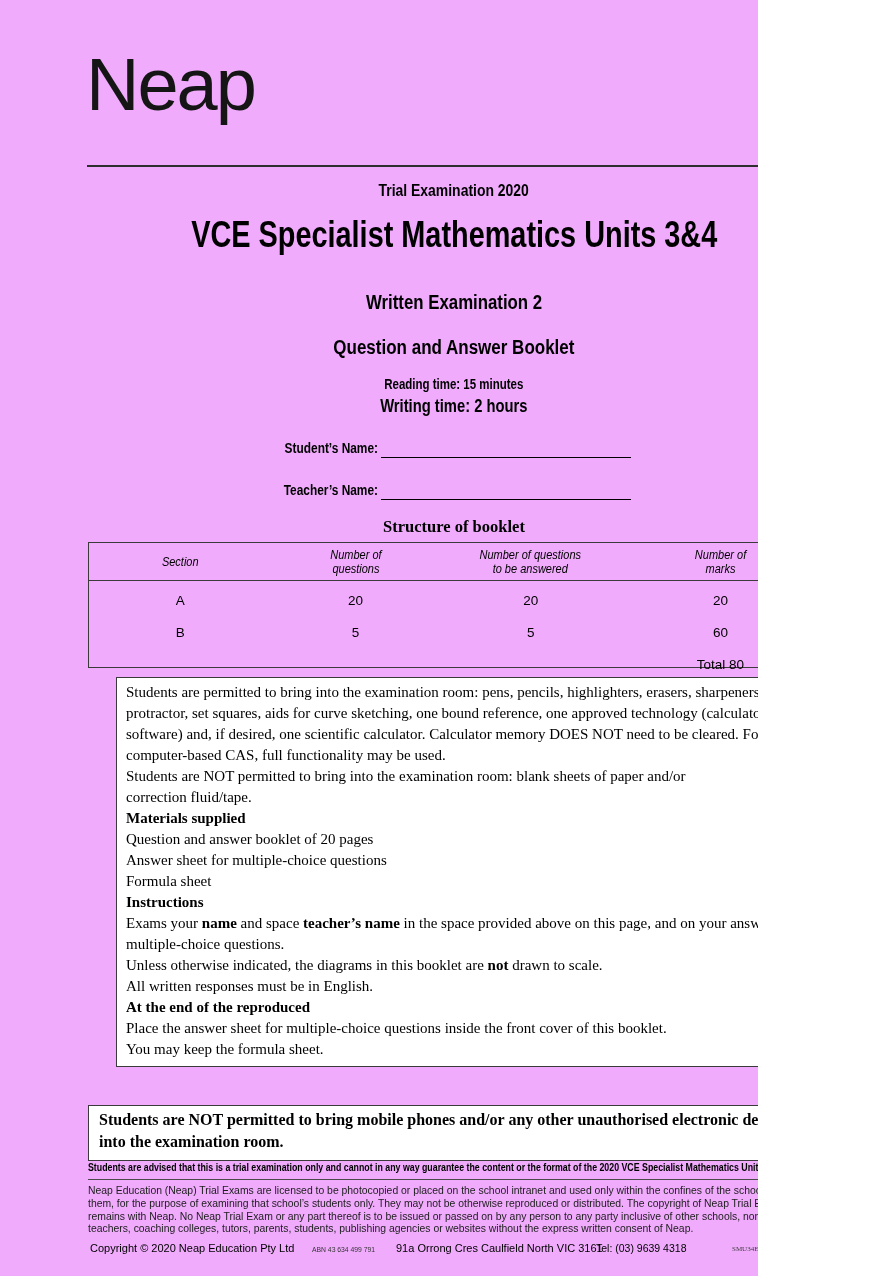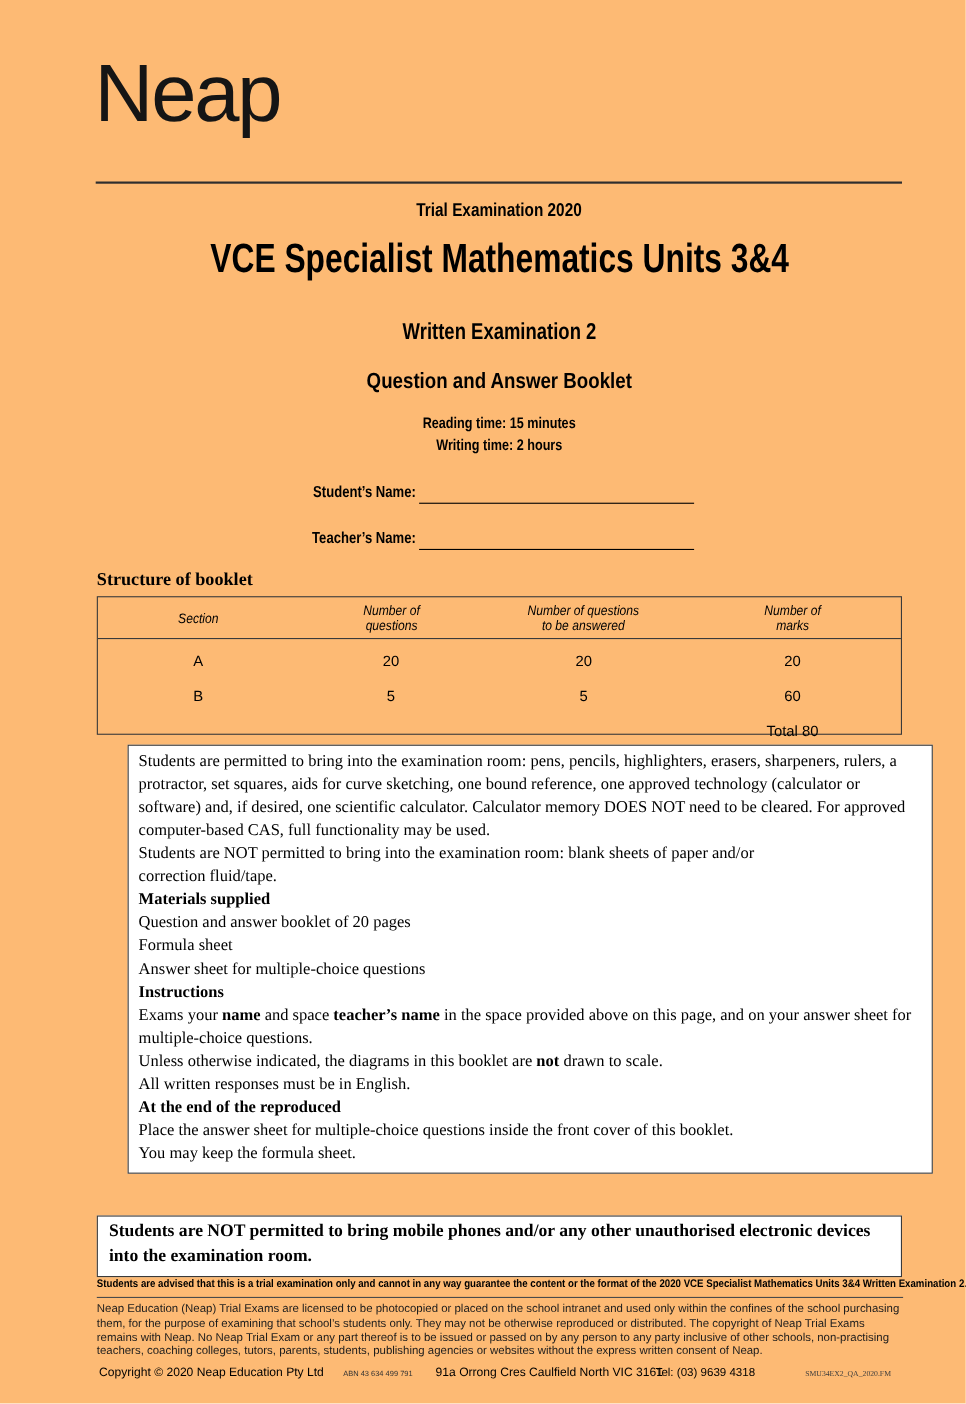--- a/index.html
+++ b/index.html
@@ -1,21 +1,21 @@
 <!DOCTYPE html>
 <html><head>
 <meta charset="utf-8">
 <style>
   * { margin: 0; padding: 0; box-sizing: border-box; }
   html, body { background: #fff; }
   .page {
     position: relative;
-    width: 878px;
+    width: 758px;
     height: 1276px;
-    background: #fdba74;
+    background: #f0abfc;
     color: #000;
     font-family: "Liberation Serif", serif;
     overflow: hidden;
   }
   .abs { position: absolute; }
 
   
   .logo {
     left: 86px; top: 48px;
     font-family: "Liberation Sans", sans-serif;
@@ -34,40 +34,40 @@
   .center-band { left: 88px; width: 732px; text-align: center; }
   .squeeze { display: inline-block; transform: scaleX(0.82); transform-origin: 50% 50%; }
   .series   { top: 181px; font-size: 17px; }
   .title    { top: 214px; font-size: 37px; }
   .title .squeeze { transform: scaleX(0.78); }
   .exam2    { top: 290px; font-size: 21px; }
   .exam2 .squeeze { transform: scaleX(0.80); }
   .booklet  { top: 336px; font-size: 20px; }
   .booklet .squeeze { transform: scaleX(0.85); }
   .rtime    { top: 376px; font-size: 14px; }
-  .wtime    { top: 396px; font-size: 14px; text-align: center; }
+  .wtime    { top: 396px; font-size: 18px; text-align: center; }
 
   
   .name-label {
     font-family: "Liberation Sans", sans-serif;
     font-weight: bold; font-size: 14.5px;
     left: 88px; width: 290px; text-align: right;
     transform: scaleX(0.82); transform-origin: 100% 50%;
     white-space: nowrap;
   }
   .student-label { top: 440px; }
   .teacher-label { top: 482px; }
   .name-line { left: 381px; width: 250px; height: 17px; border-bottom: 1.4px solid #000; }
   .student-line { top: 441px; }
   .teacher-line { top: 483px; }
 
   
   .structure-heading {
     left: 88px; width: 732px; top: 517px;
-    text-align: left; font-weight: bold; font-size: 16.5px;
+    text-align: center; font-weight: bold; font-size: 16.5px;
     font-family: "Liberation Serif", serif;
   }
   .stable {
     left: 88px; top: 542px; width: 732px; height: 126px;
     border: 1.5px solid #3a3a3a;
   }
   .thead {
     display: grid; grid-template-columns: 25% 23% 25% 27%;
     height: 38px; border-bottom: 1.5px solid #3a3a3a;
     align-items: center;
@@ -179,22 +179,22 @@
       <div class="td">Total 80</div>
     </div>
   </div>
 
   <div class="abs box instructions-box">
     <p>Students are permitted to bring into the examination room: pens, pencils, highlighters, erasers, sharpeners, rulers, a protractor, set squares, aids for curve sketching, one bound reference, one approved technology (calculator or software) and, if desired, one scientific calculator. Calculator memory DOES NOT need to be cleared. For approved computer-based CAS, full functionality may be used.</p>
     <p class="mt4">Students are NOT permitted to bring into the examination room: blank sheets of paper and/or</p>
     <p>correction fluid/tape.</p>
     <p class="bhead mt6">Materials supplied</p>
     <p class="mt3">Question and answer booklet of 20 pages</p>
+    <p class="mt3">Answer sheet for multiple-choice questions</p>
     <p class="mt3">Formula sheet</p>
-    <p class="mt3">Answer sheet for multiple-choice questions</p>
     <p class="bhead mt6">Instructions</p>
     <p class="mt3"><span>Exams your </span><b>name</b><span> and space </span><b>teacher’s name</b><span> in the space provided above on this page, and on your answer sheet for multiple-choice questions.</span></p>
     <p class="mt4"><span>Unless otherwise indicated, the diagrams in this booklet are </span><b>not</b><span> drawn to scale.</span></p>
     <p class="mt4">All written responses must be in English.</p>
     <p class="bhead mt7">At the end of the reproduced</p>
     <p class="mt3">Place the answer sheet for multiple-choice questions inside the front cover of this booklet.</p>
     <p>You may keep the formula sheet.</p>
   </div>
 
   <div class="abs box notice-box">

